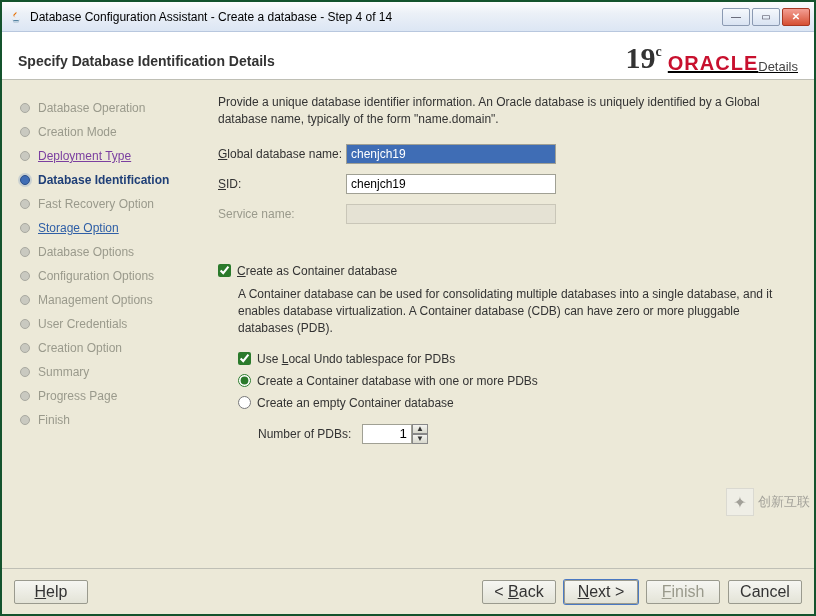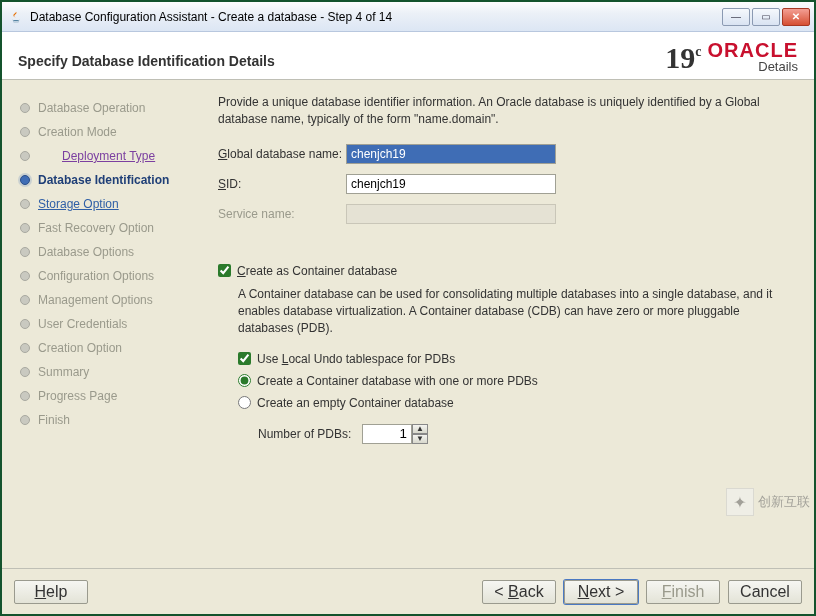--- a/index.html
+++ b/index.html
@@ -9,31 +9,31 @@
 .titlebar .app-icon { width: 16px; height: 16px; margin-right: 6px; display:flex; align-items:center; justify-content:center;}
 .titlebar .title { flex: 1; font-size: 12px; color: #000; }
 .win-btns { display: flex; gap: 2px; }
 .win-btn { width: 28px; height: 18px; border: 1px solid #8b9ab2; border-radius: 2px; background: linear-gradient(to bottom, #f5f8fc, #d9e3f2); display:flex; align-items:center; justify-content:center; font-size:10px; color:#445; }
 .win-btn.close { background: linear-gradient(to bottom, #f39f94, #d64f32); border-color:#a73722; color:#fff; font-weight:bold; }
 .header { height: 48px; background: #fff; border-bottom: 1px solid #bfbfb5; display:flex; align-items:flex-end; padding: 0 16px 6px 16px; }
 .header-title { font-weight: bold; font-size: 14px; color:#333; flex:1; padding-bottom:4px;}
 .brand { display:flex; align-items:flex-end; gap:6px; }
 .brand-version { font-family: Georgia, serif; font-size: 30px; font-weight: bold; color:#333; line-height:1; }
 .brand-version sup { font-size: 14px; vertical-align: top; position:relative; top:2px;}
-.brand-text { display:flex; flex-direction:column; align-items:center; line-height:1; }
+.brand-text { display:flex; align-items:center; line-height:1;text-decoration:underline; }
 .brand-oracle { font-size: 20px; font-weight: bold; color:#c8102e; letter-spacing:1px; }
 .brand-db { font-size: 13px; color:#444; margin-left:auto; align-self:flex-end; }
 .body { flex:1; display:flex; padding: 10px 8px 8px 8px; gap: 0; position:relative;}
 .sidebar { width: 196px; padding: 6px 6px 6px 10px; }
 .step { display:flex; align-items:center; gap:8px; height:24px; color:#9a9a8c; font-size:12px; position:relative;}
 .step .dot { width:10px; height:10px; border-radius:50%; background:#c9c9c0; border:1px solid #a9a9a0; }
 .step.done .dot { background:#c9c9c0; }
 .step.active .dot { background:#3f6db5; border-color:#2a4e8a; box-shadow: 0 0 0 2px rgba(63,109,181,0.2);}
 .step.done { color:#9a9a8c; }
-.step.link a { color:#7b3fa0; text-decoration: underline; margin-left: 24px; }
+.step.link a { color:#7b3fa0; text-decoration: underline; }
 .step.link-blue a { color:#2f5fa6; text-decoration: underline; }
 .step.active { color:#1f3f77; font-weight:bold; }
 .content { flex:1; padding: 4px 12px; color:#333; display:flex; flex-direction:column;}
 .instr { font-size:12px; color:#333; line-height:1.4; margin-bottom:16px;}
 .form-row { display:flex; align-items:center; margin-bottom:10px; }
 .form-row label { width:128px; font-size:12px; color:#333; }
 .form-row label.disabled { color:#9a9a8c; }
 .form-row label .ul { text-decoration: underline; }
 .form-row input[type=text] { width: 210px; height:20px; border:1px solid #a0a094; background:#fff; padding:1px 4px; font-size:12px; }
 .form-row input[type=text].selected { background:#3f6db5; color:#fff; }
@@ -100,27 +100,27 @@
           <span>Creation Mode</span>
         </div>
       <div class="step link">
           <span class="dot"></span>
           <a>Deployment Type</a>
         </div>
       <div class="step active">
           <span class="dot"></span>
           <span>Database Identification</span>
         </div>
+      <div class="step">
+          <span class="dot"></span>
+          <span>Fast Recovery Option</span>
+        </div>
       <div class="step link-blue">
           <span class="dot"></span>
           <a>Storage Option</a>
-        </div>
-      <div class="step">
-          <span class="dot"></span>
-          <span>Fast Recovery Option</span>
         </div>
       <div class="step">
           <span class="dot"></span>
           <span>Database Options</span>
         </div>
       <div class="step">
           <span class="dot"></span>
           <span>Configuration Options</span>
         </div>
       <div class="step">

